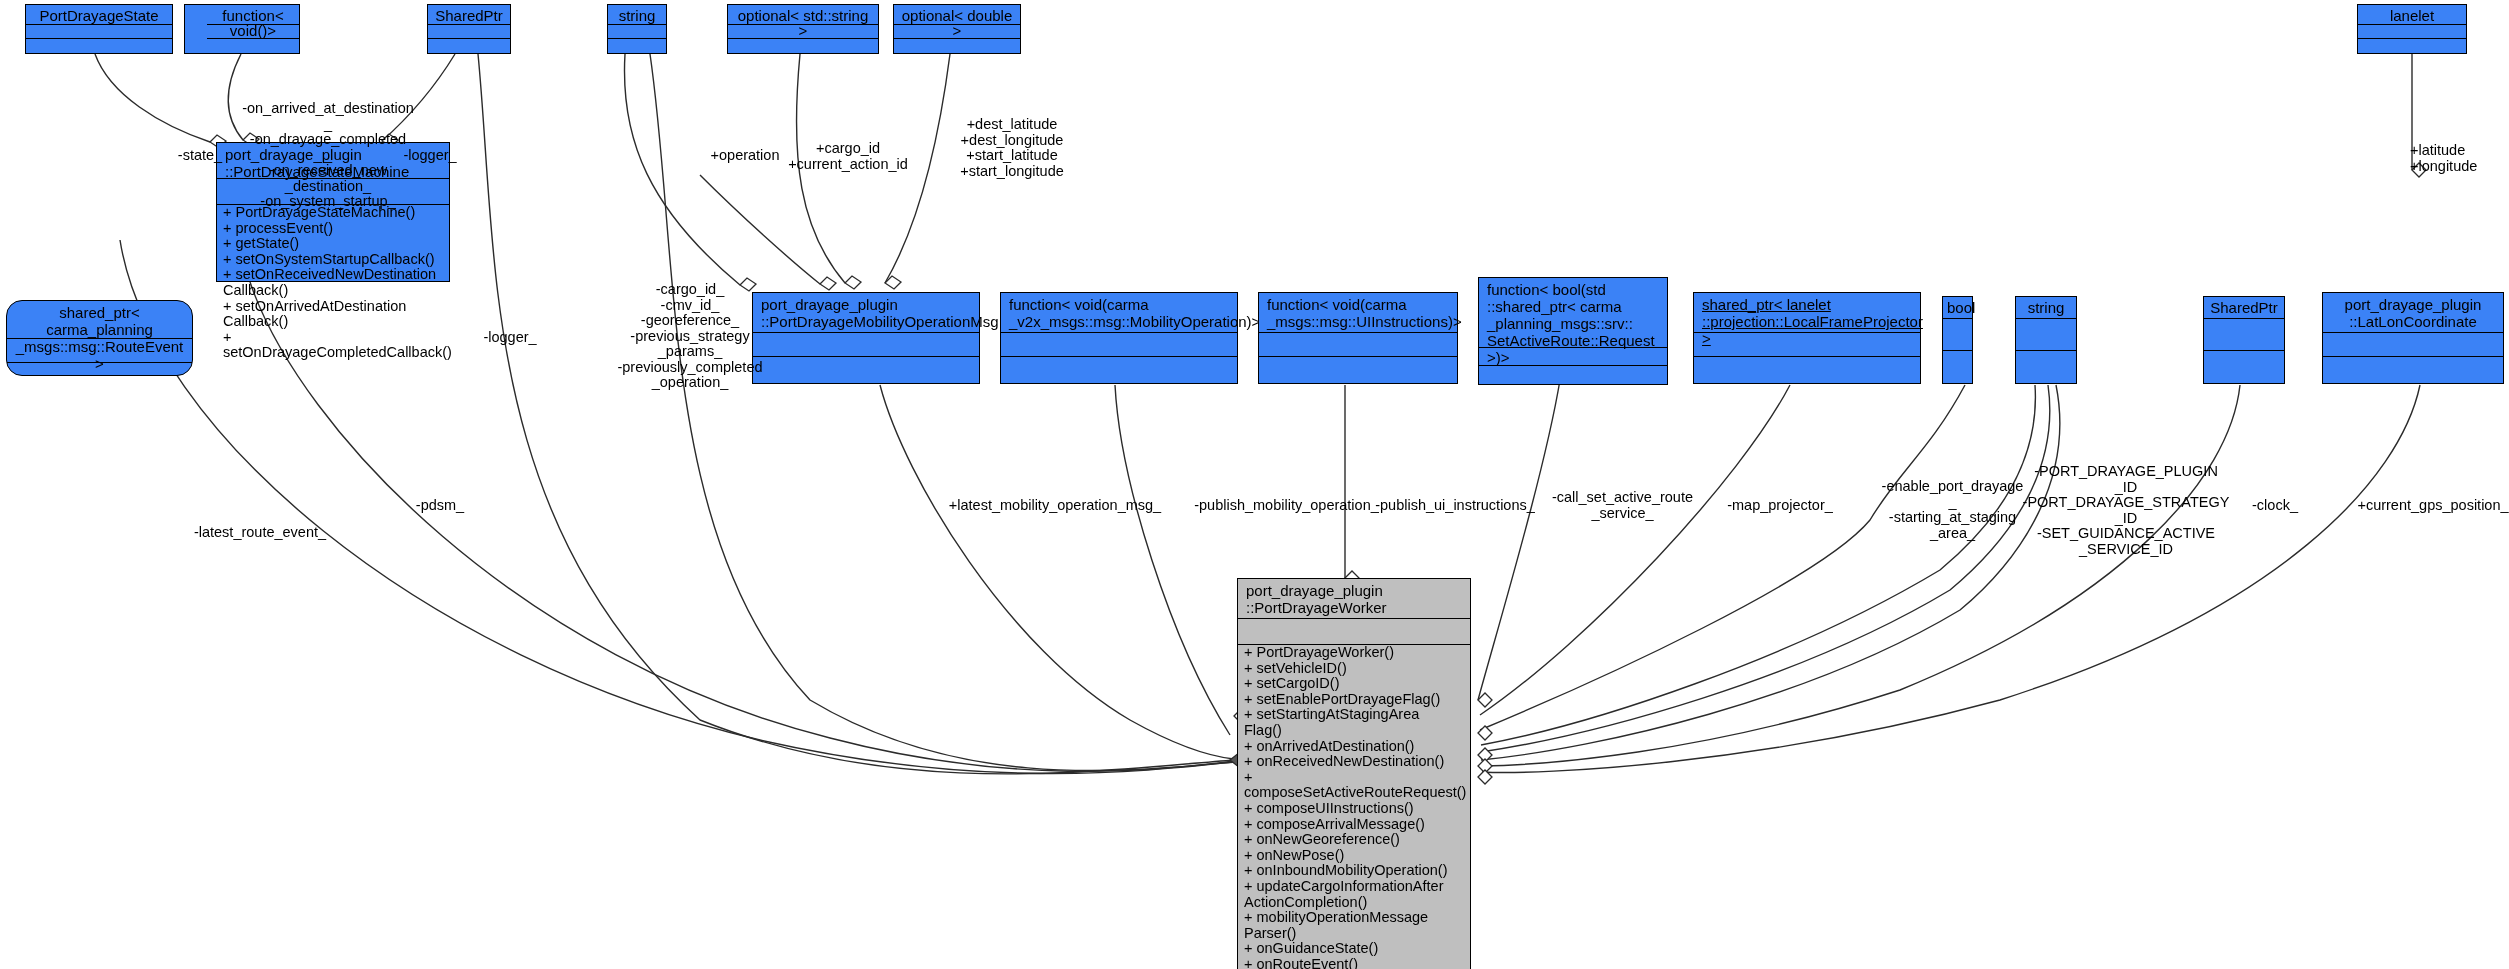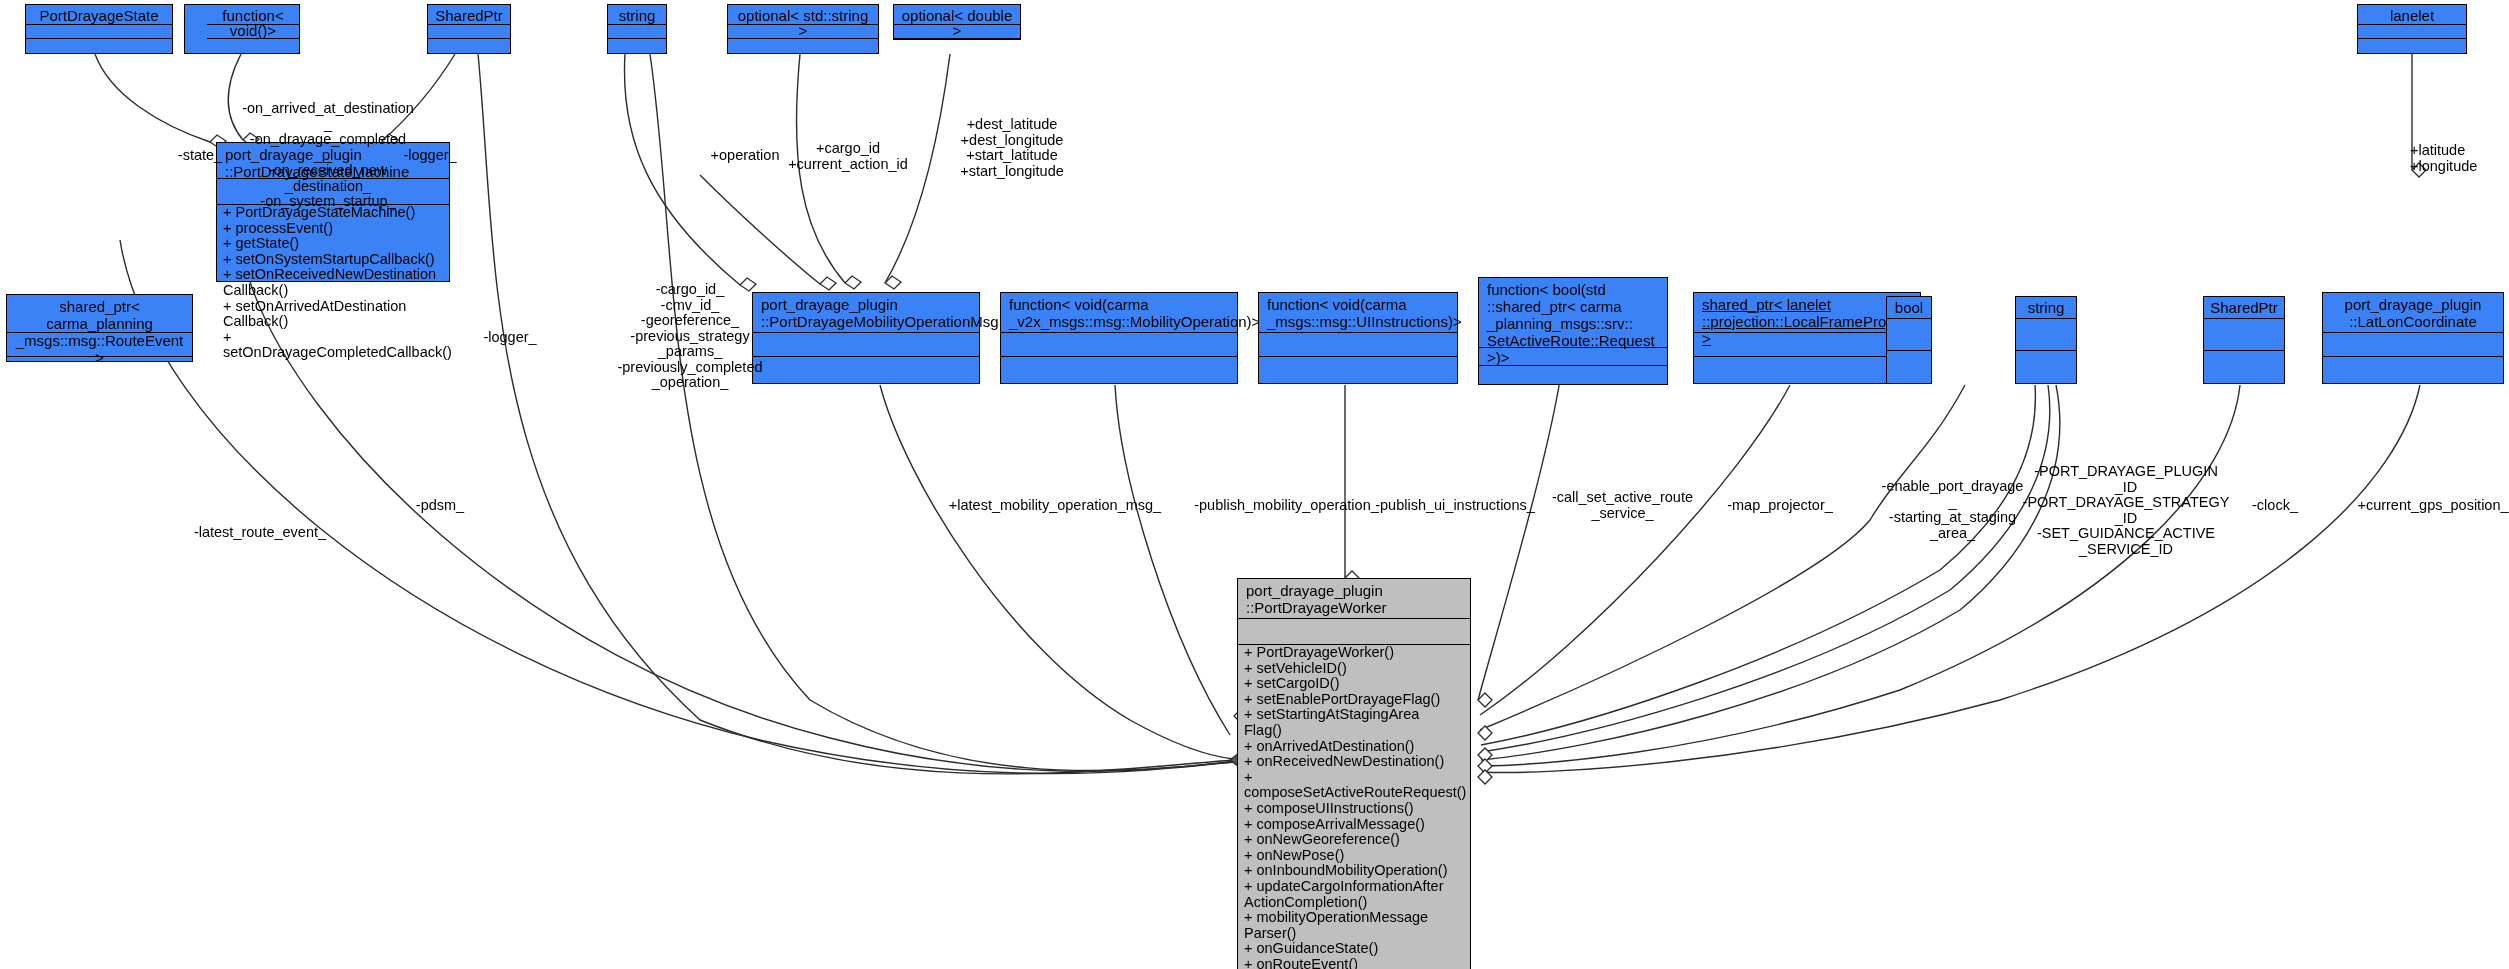--- a/index.html
+++ b/index.html
@@ -121,21 +121,21 @@
     <div class="attrs" style="height:14px;"></div>
     <div class="ops" style="height:14px;"></div>
   </div>
 
   <div class="uml-box" style="left:727px;top:4px;width:152px;height:50px;">
     <div class="title" style="height:20px;line-height:15px;">optional&lt; std::string &gt;</div>
     <div class="attrs" style="height:14px;"></div>
     <div class="ops" style="height:14px;"></div>
   </div>
 
-  <div class="uml-box" style="left:893px;top:4px;width:128px;height:36px;">
+  <div class="uml-box" style="left:893px;top:4px;width:128px;height:50px;">
     <div class="title" style="height:20px;line-height:15px;">optional&lt; double &gt;</div>
     <div class="attrs" style="height:14px;"></div>
     <div class="ops" style="height:14px;"></div>
   </div>
 
   <div class="uml-box" style="left:2357px;top:4px;width:110px;height:50px;">
     <div class="title" style="height:20px;line-height:15px;">lanelet</div>
     <div class="attrs" style="height:14px;"></div>
     <div class="ops" style="height:14px;"></div>
   </div>
@@ -150,21 +150,21 @@
       <div class="op">+ getState()</div>
       <div class="op">+ setOnSystemStartupCallback()</div>
       <div class="op">+ setOnReceivedNewDestination</div>
       <div class="op">Callback()</div>
       <div class="op">+ setOnArrivedAtDestination</div>
       <div class="op">Callback()</div>
       <div class="op">+ setOnDrayageCompletedCallback()</div>
     </div>
   </div>
 
-  <div class="uml-box" style="left:6px;top:294px;width:187px;height:68px;">
+  <div class="uml-box" style="left:6px;top:300px;width:187px;height:76px;border-radius:16px;">
     <div class="title" style="height:38px;">shared_ptr&lt; carma_planning
 _msgs::msg::RouteEvent &gt;</div>
     <div class="attrs" style="height:24px;"></div>
     <div class="ops" style="height:26px;"></div>
   </div>
 
   <div class="uml-box" style="left:752px;top:292px;width:228px;height:92px;">
     <div class="title" style="height:40px;text-align:left;padding-left:8px;">port_drayage_plugin
 ::PortDrayageMobilityOperationMsg</div>
     <div class="attrs" style="height:24px;"></div>
@@ -194,21 +194,21 @@
     <div class="ops" style="height:19px;"></div>
   </div>
 
   <div class="uml-box" style="left:1693px;top:292px;width:228px;height:92px;text-decoration:underline;">
     <div class="title" style="height:40px;text-align:left;padding-left:8px;">shared_ptr&lt; lanelet
 ::projection::LocalFrameProjector &gt;</div>
     <div class="attrs" style="height:24px;"></div>
     <div class="ops" style="height:26px;"></div>
   </div>
 
-  <div class="uml-box" style="left:1886px;top:296px;width:46px;height:88px;">
+  <div class="uml-box" style="left:1942px;top:296px;width:31px;height:88px;">
     <div class="title" style="height:22px;line-height:16px;">bool</div>
     <div class="attrs" style="height:32px;"></div>
     <div class="ops" style="height:31px;"></div>
   </div>
 
   <div class="uml-box" style="left:2015px;top:296px;width:62px;height:88px;">
     <div class="title" style="height:22px;line-height:16px;">string</div>
     <div class="attrs" style="height:32px;"></div>
     <div class="ops" style="height:31px;"></div>
   </div>

